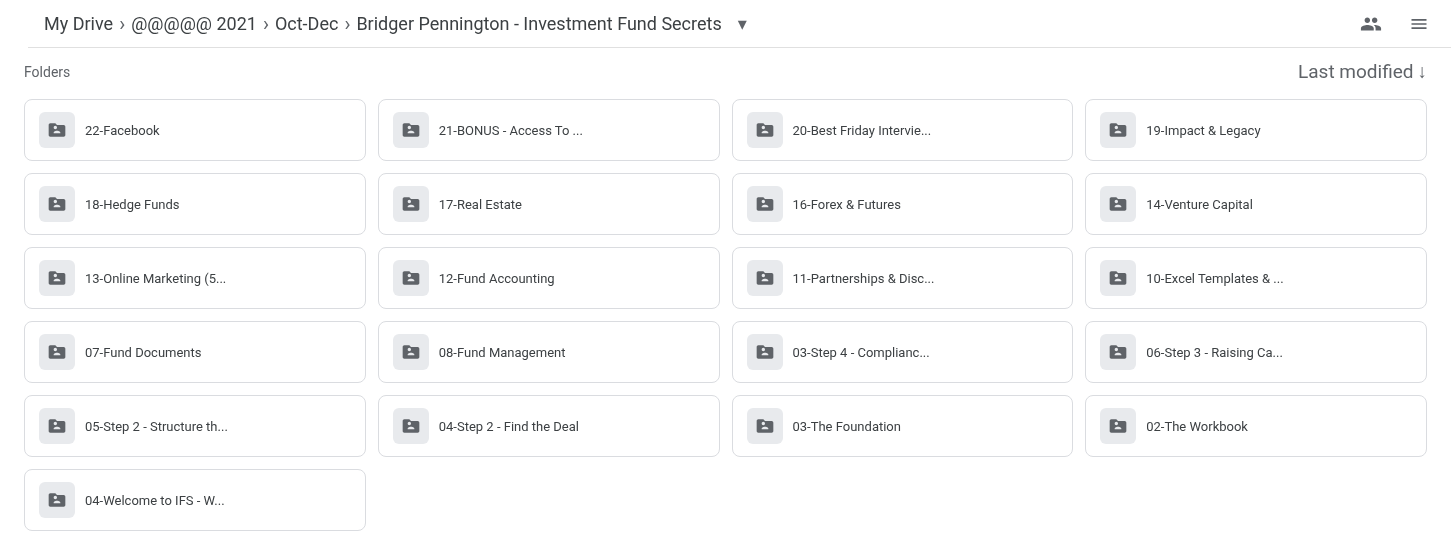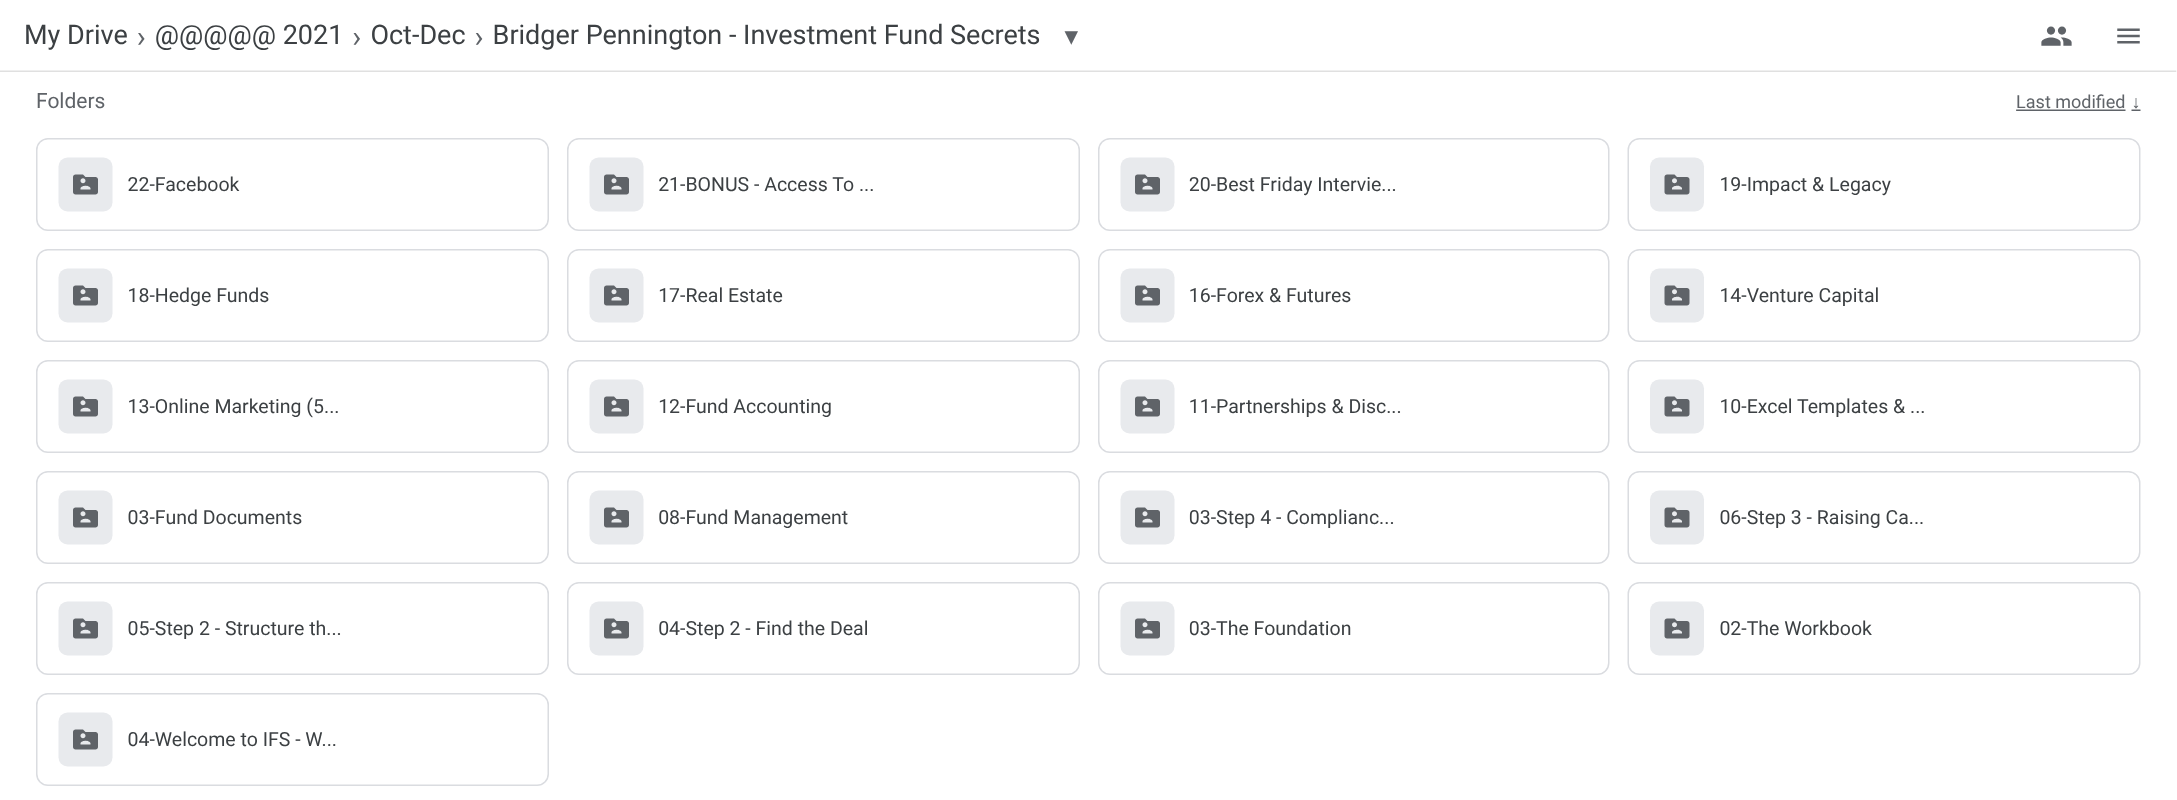--- a/index.html
+++ b/index.html
@@ -8,20 +8,21 @@
       background: #fff;
       color: #3c4043;
       font-size: 14px;
     }
     .header {
       display: flex;
       align-items: center;
       padding: 8px 16px;
       border-bottom: 1px solid #e0e0e0;
       height: 48px;
+      margin-left: 28px;
     }
     .breadcrumb {
       display: flex;
       align-items: center;
       flex: 1;
       gap: 4px;
       font-size: 18px;
       color: #3c4043;
     }
     .breadcrumb-item {
@@ -68,22 +69,21 @@
       font-size: 14px;
       color: #5f6368;
       font-weight: 400;
     }
     .sort-btn {
       display: flex;
       align-items: center;
       gap: 4px;
       cursor: pointer;
       color: #5f6368;
-      font-size: 12px;
-      text-decoration: underline;
+      font-size: 19px;
     }
     .grid {
       display: grid;
       grid-template-columns: repeat(4, 1fr);
       gap: 12px;
       padding: 8px 24px 16px 24px;
     }
     .folder-card {
       display: flex;
       align-items: center;
@@ -256,21 +256,21 @@
         </svg>
       </div>
       <span class="folder-name">10-Excel Templates &amp; ...</span>
     </div>
     <div class="folder-card">
       <div class="folder-icon person-icon">
         <svg viewBox="0 0 24 24">
           <path d="M20 6h-8l-2-2H4c-1.1 0-2 .9-2 2v12c0 1.1.9 2 2 2h16c1.1 0 2-.9 2-2V8c0-1.1-.9-2-2-2zm-6 10H8v-1c0-1.33 2.67-2 4-2s4 .67 4 2v1zm-4-5c-1.1 0-2-.9-2-2s.9-2 2-2 2 .9 2 2-.9 2-2 2z" fill="#5f6368"></path>
         </svg>
       </div>
-      <span class="folder-name">03-Fund Documents</span>
+      <span class="folder-name">07-Fund Documents</span>
     </div>
     <div class="folder-card">
       <div class="folder-icon person-icon">
         <svg viewBox="0 0 24 24">
           <path d="M20 6h-8l-2-2H4c-1.1 0-2 .9-2 2v12c0 1.1.9 2 2 2h16c1.1 0 2-.9 2-2V8c0-1.1-.9-2-2-2zm-6 10H8v-1c0-1.33 2.67-2 4-2s4 .67 4 2v1zm-4-5c-1.1 0-2-.9-2-2s.9-2 2-2 2 .9 2 2-.9 2-2 2z" fill="#5f6368"></path>
         </svg>
       </div>
       <span class="folder-name">08-Fund Management</span>
     </div>
     <div class="folder-card">

